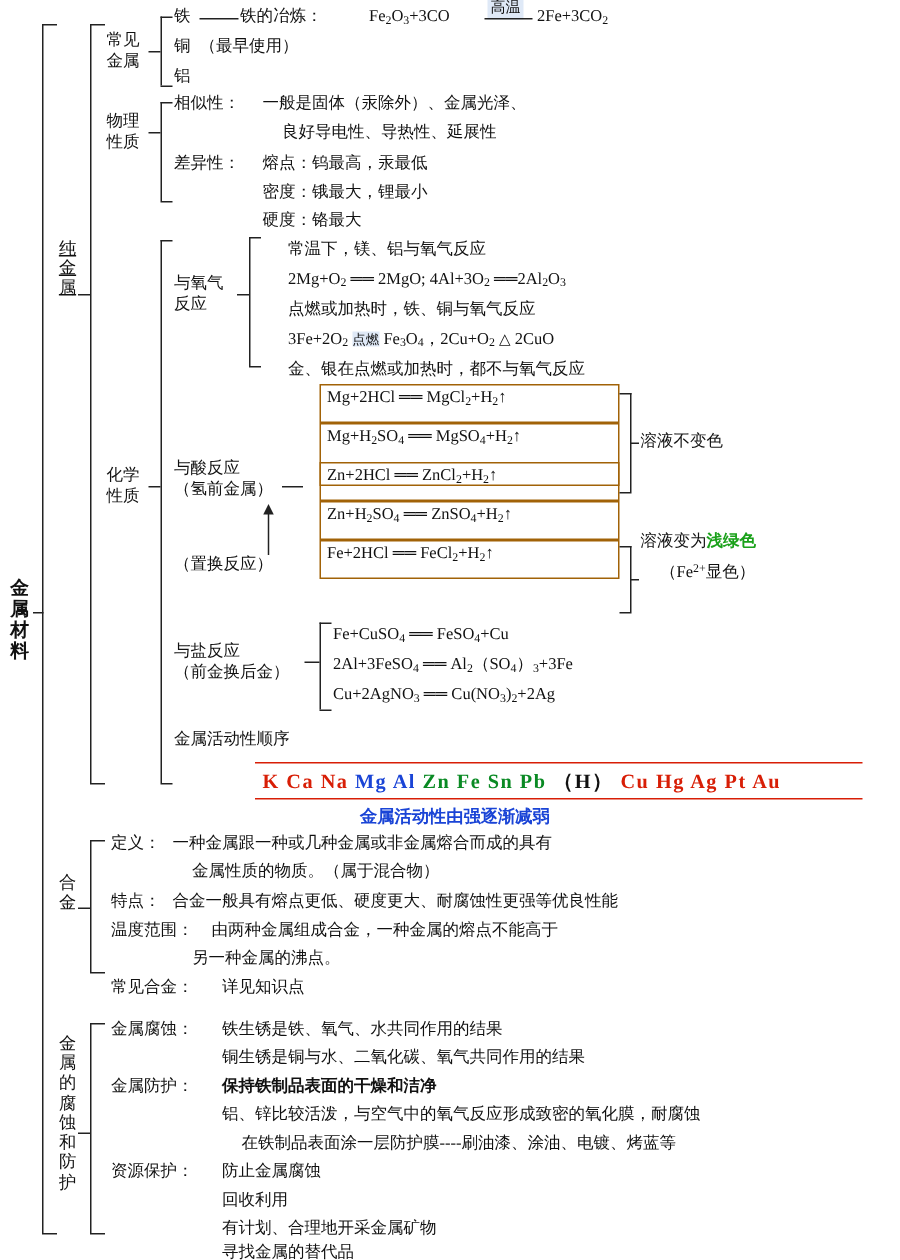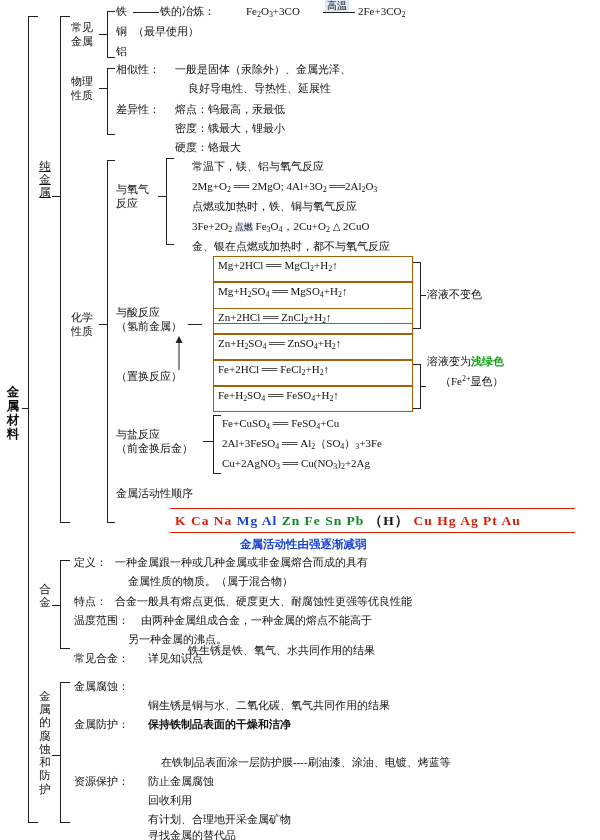--- a/index.html
+++ b/index.html
@@ -146,21 +146,20 @@
       <polygon points="5,0 1.5,7 8.5,7" fill="#222"></polygon>
     </svg>
   </div>
   <div class="hline" style="left:188px;top:324px;width:14px;"></div>
 
   <div class="box" style="left:213px;top:256px;width:200px;height:26px;">Mg+2HCl&nbsp;══&nbsp;MgCl<sub>2</sub>+H<sub>2</sub>↑</div>
   <div class="box" style="left:213px;top:282px;width:200px;height:42px;">Mg+H<sub>2</sub>SO<sub>4</sub>&nbsp;══&nbsp;MgSO<sub>4</sub>+H<sub>2</sub>↑</div>
   <div class="box" style="left:213px;top:308px;width:200px;height:26px;">Zn+2HCl&nbsp;══&nbsp;ZnCl<sub>2</sub>+H<sub>2</sub>↑</div>
   <div class="box" style="left:213px;top:334px;width:200px;height:26px;">Zn+H<sub>2</sub>SO<sub>4</sub>&nbsp;══&nbsp;ZnSO<sub>4</sub>+H<sub>2</sub>↑</div>
   <div class="box" style="left:213px;top:360px;width:200px;height:26px;">Fe+2HCl&nbsp;══&nbsp;FeCl<sub>2</sub>+H<sub>2</sub>↑</div>
-  <div class="box" style="left:213px;top:386px;width:200px;height:26px;">Fe+H<sub>2</sub>SO<sub>4</sub>&nbsp;══&nbsp;FeSO<sub>4</sub>+H<sub>2</sub>↑</div>
 
   <div class="vline" style="left:420px;top:262px;height:66px;"></div>
   <div class="hline" style="left:413px;top:262px;width:8px;"></div>
   <div class="hline" style="left:413px;top:328px;width:8px;"></div>
   <div class="hline" style="left:420px;top:295px;width:6px;"></div>
   <div class="t" style="left:427px;top:288px;">溶液不变色</div>
 
   <div class="vline" style="left:420px;top:364px;height:44px;"></div>
   <div class="hline" style="left:413px;top:364px;width:8px;"></div>
   <div class="hline" style="left:413px;top:408px;width:8px;"></div>
@@ -209,25 +208,26 @@
   <div class="t" style="left:74px;top:652px;">常见合金：</div>
   <div class="t" style="left:148px;top:652px;">详见知识点</div>
 
   <div class="vlabel" style="left:38px;top:690px;">金属的腐蚀和防护</div>
   <div class="hline" style="left:52px;top:755px;width:8px;"></div>
   <div class="vline" style="left:60px;top:682px;height:140px;"></div>
   <div class="hline" style="left:60px;top:682px;width:10px;"></div>
   <div class="hline" style="left:60px;top:822px;width:10px;"></div>
 
   <div class="t" style="left:74px;top:680px;">金属腐蚀：</div>
-  <div class="t" style="left:148px;top:644px;margin-left:40px;">铁生锈是铁、氧气、水共同作用的结果</div>
+  <div class="t" style="left:148px;top:680px;">铁生锈是铁、氧气、水共同作用的结果</div>
   <div class="t" style="left:148px;top:699px;">铜生锈是铜与水、二氧化碳、氧气共同作用的结果</div>
 
   <div class="t" style="left:74px;top:718px;">金属防护：</div>
   <div class="t" style="left:148px;top:718px;font-weight:bold;">保持铁制品表面的干燥和洁净</div>
+  <div class="t" style="left:148px;top:737px;">铝、锌比较活泼，与空气中的氧气反应形成致密的氧化膜，耐腐蚀</div>
   <div class="t" style="left:161px;top:756px;">在铁制品表面涂一层防护膜----刷油漆、涂油、电镀、烤蓝等</div>
 
   <div class="t" style="left:74px;top:775px;">资源保护：</div>
   <div class="t" style="left:148px;top:775px;">防止金属腐蚀</div>
   <div class="t" style="left:148px;top:794px;">回收利用</div>
   <div class="t" style="left:148px;top:813px;">有计划、合理地开采金属矿物</div>
   <div class="t" style="left:148px;top:829px;">寻找金属的替代品</div>
 
 </div>
 

